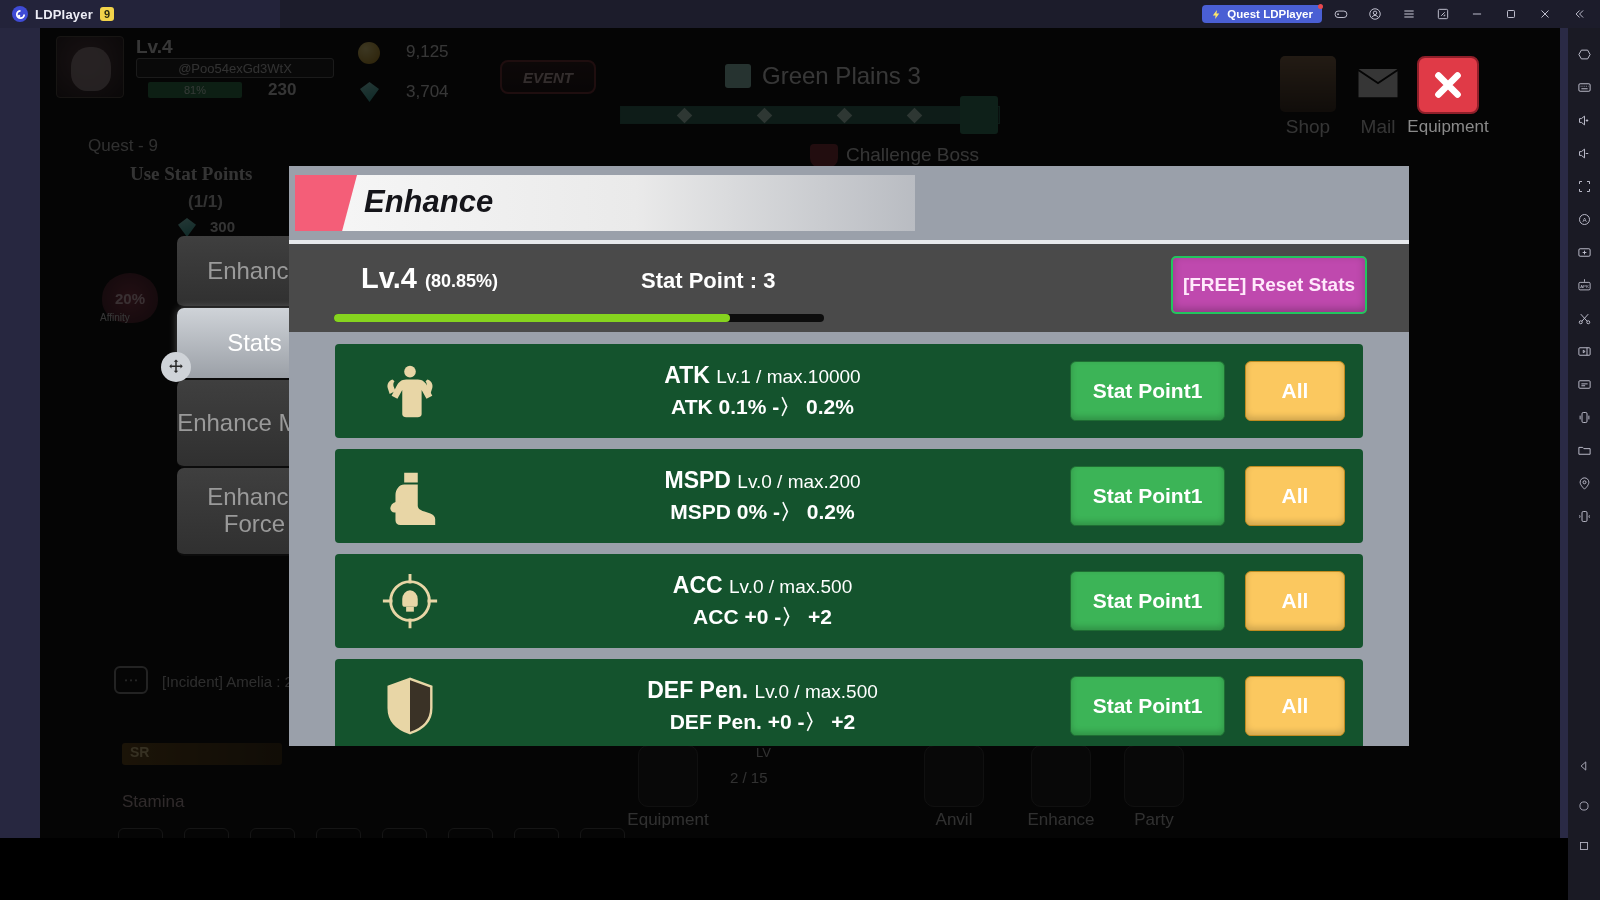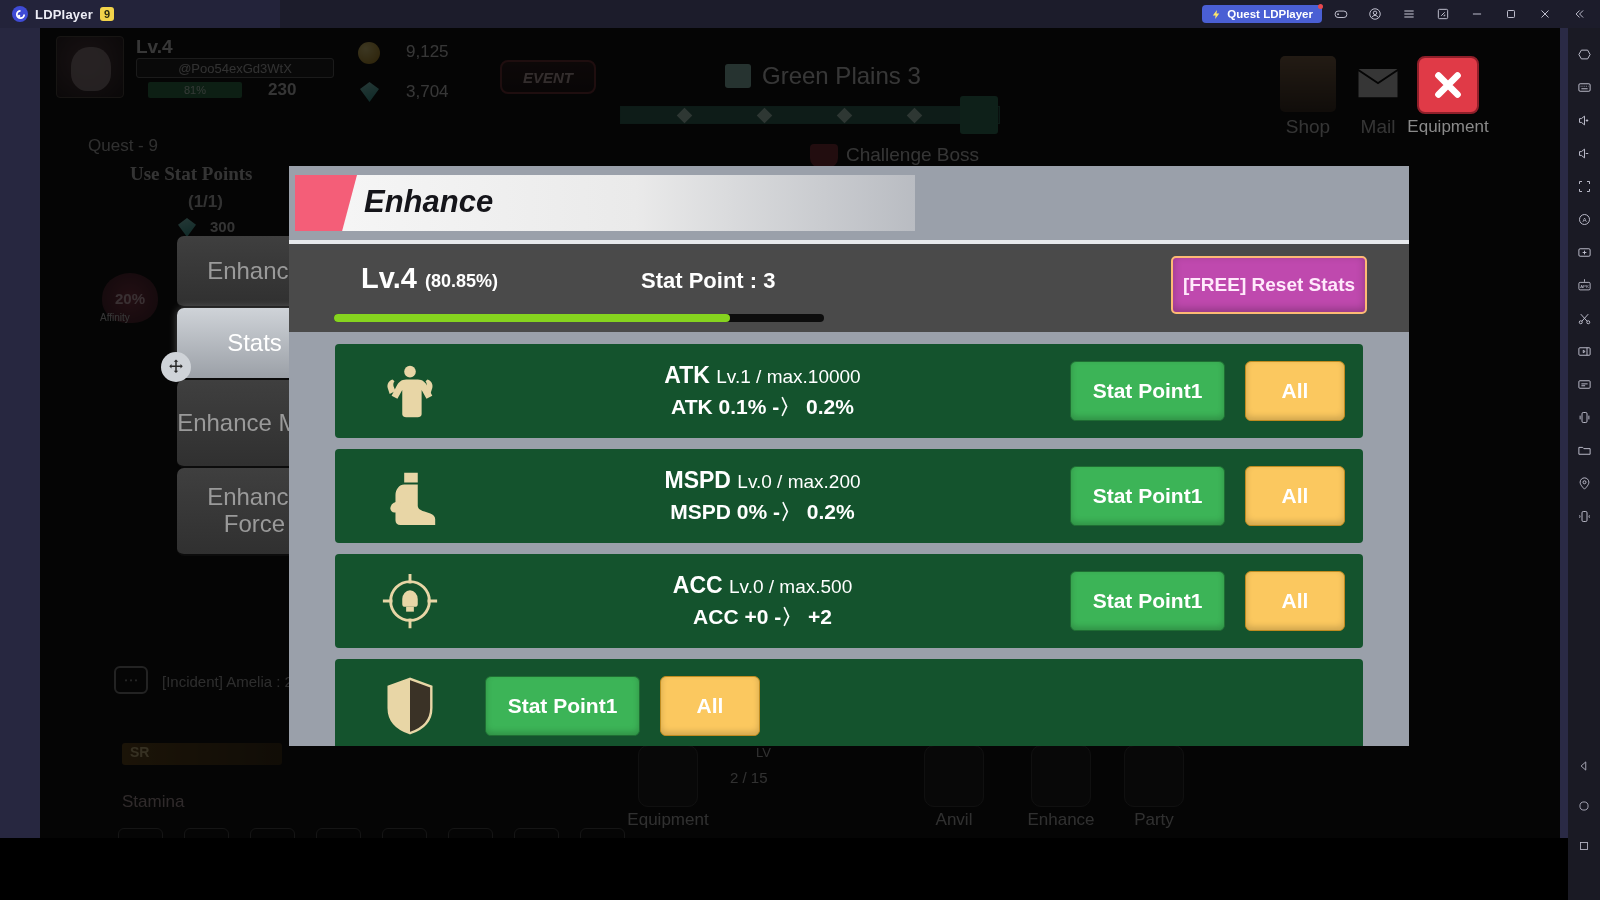--- a/index.html
+++ b/index.html
@@ -157,21 +157,21 @@
                font-style:italic; font-weight:bold; }
   .dlg-sep { position:absolute; left:0; top:74px; width:1120px; height:5px; background:#e7e9ec; }
 
   .dlg-info { position:relative; height:88px; background:#4a4a4a; padding:14px 22px 0 45px; }
   .lv-big { position:absolute; left:72px; top:18px; color:#fff; font:bold 29px "Liberation Sans",sans-serif; }
   .lv-pct { position:absolute; left:136px; top:27px; color:#fff; font:bold 18px "Liberation Sans",sans-serif; }
   .sp-txt { position:absolute; left:352px; top:24px; color:#fff; font:bold 22px "Liberation Sans",sans-serif; }
   .lv-bar { position:absolute; left:45px; top:70px; width:490px; height:8px; background:#0d0d0d; border-radius:4px; }
   .lv-bar-fill { height:100%; background:#86d41f; border-radius:4px; }
   .reset-btn { position:absolute; right:42px; top:12px; width:196px; height:58px;
-               background:#bf49ae; border:2px solid #fdba74; border-radius:5px;
+               background:#bf49ae; border:2px solid #22c55e; border-radius:5px;
                color:#ffe9fb; font:bold 19px/1.1 "Liberation Sans",sans-serif;
                display:flex; align-items:center; justify-content:center; text-align:center;
                box-shadow:inset 0 -3px 8px rgba(0,0,0,.25); }
 
   .dlg-body { position:relative; background:#9aa0aa; height:414px; padding:12px 46px 0 46px; }
   .statrow { position:relative; height:94px; background:#14532d; border-radius:4px;
              margin-bottom:11px; display:flex; align-items:center; overflow:hidden; }
   .stat-ic { width:150px; display:flex; align-items:center; justify-content:center; }
   .stat-ic svg { width:62px; height:62px; }
   .stat-txt { flex:1; text-align:center; padding-right:30px; }
@@ -560,20 +560,25 @@
         </div>
 
         <div class="statrow">
           <div class="stat-ic">
             <svg viewBox="0 0 64 64">
               <path d="M32 4L10 12v22c0 14 10 22 22 26V4z" fill="#e8d6a6"></path>
               <path d="M32 4l22 8v22c0 14-10 22-22 26V4z" fill="#3a3226"></path>
               <path d="M32 4L10 12v22c0 14 10 22 22 26 12-4 22-12 22-26V12z" fill="none" stroke="#e8d6a6" stroke-width="2.5"></path>
             </svg>
           </div>
+          <div class="stat-txt">
+            <div class="stat-l1"><span>DEF Pen.</span>
+              <span class="sub">Lv.0 / max.500</span></div>
+            <div class="stat-l2">DEF Pen. +0 -〉 +2</div>
+          </div>
           <div class="btn-sp">Stat Point1</div>
           <div class="btn-all">All</div>
         </div>
 
       </div>
     </div>
   </div>
 </div>
 
 </body></html>

